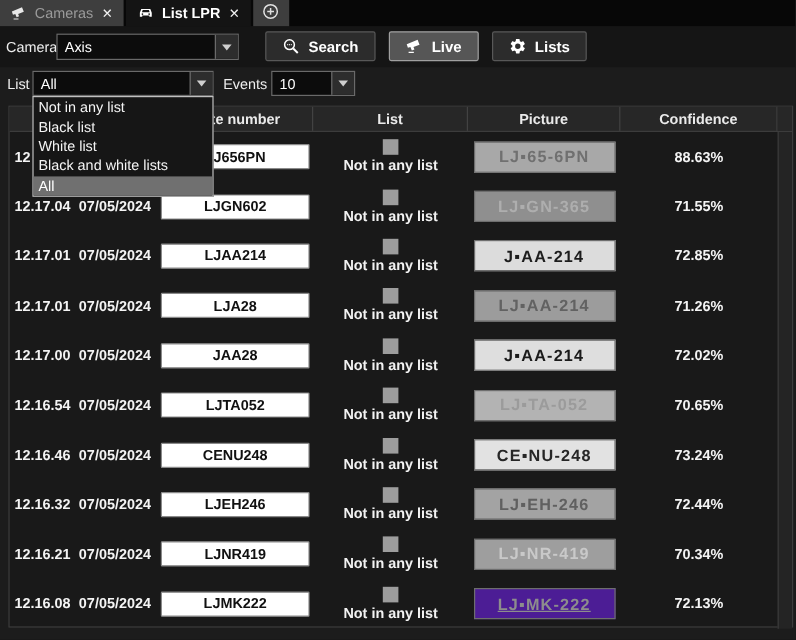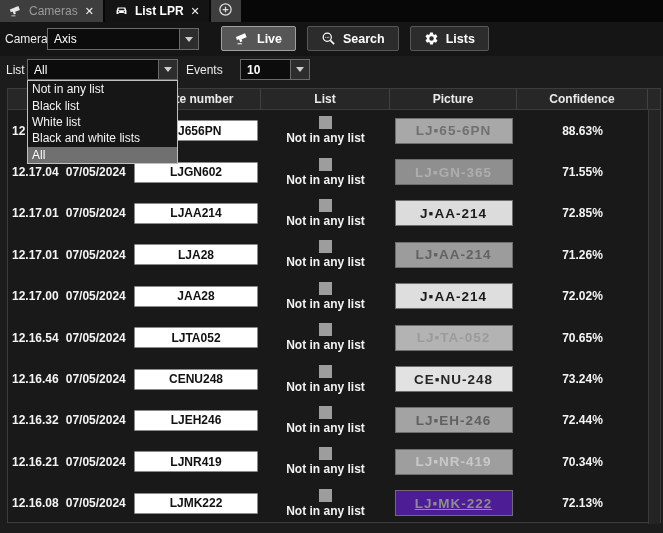--- a/index.html
+++ b/index.html
@@ -92,61 +92,61 @@
 
   <div class="toolbar">
     <span class="lbl" style="left:5px;top:10px;">Camera:</span>
     <div class="combo" style="left:47px;top:6px;width:152px;height:22px;">
       <div class="val">Axis</div>
       <div class="arrow">
           <div class="tri"></div>
         </div>
     </div>
     <div class="btnrow">
-      <div class="btn active">
-        <span>
-          <svg width="15" height="15" viewBox="0 0 24 24" fill="#ffffff">
-              <path d="M1.5 9.5L16 3.5l2.6 6.6-8.1 3.1 1.3 3.3-3.5 1.3-1.9-4.8-3.3 1.2zM4 19.5h7V21H4z"></path>
-            </svg>
-        </span>
-        <span>Live</span>
-      </div>
       <div class="btn">
         <span>
           <svg width="15" height="15" viewBox="0 0 24 24" fill="none" stroke="#ffffff" stroke-width="2">
               <circle cx="10" cy="10" r="6.5"></circle>
               <path d="M15 15l6 6" stroke-width="2.6"></path>
               <circle cx="7.6" cy="10" r="0.8" fill="#fff" stroke="none"></circle>
               <circle cx="10" cy="10" r="0.8" fill="#fff" stroke="none"></circle>
               <circle cx="12.4" cy="10" r="0.8" fill="#fff" stroke="none"></circle>
             </svg>
         </span>
         <span>Search</span>
       </div>
+      <div class="btn active">
+        <span>
+          <svg width="15" height="15" viewBox="0 0 24 24" fill="#ffffff">
+              <path d="M1.5 9.5L16 3.5l2.6 6.6-8.1 3.1 1.3 3.3-3.5 1.3-1.9-4.8-3.3 1.2zM4 19.5h7V21H4z"></path>
+            </svg>
+        </span>
+        <span>Live</span>
+      </div>
       <div class="btn">
         <span>
           <svg width="15" height="15" viewBox="0 0 24 24" fill="#ffffff">
               <path d="M19.14 12.94a7 7 0 0 0 0-1.88l2.03-1.58a.5.5 0 0 0 .12-.64l-1.92-3.32a.5.5 0 0 0-.61-.22l-2.39.96c-.5-.38-1.04-.7-1.63-.94l-.36-2.54a.5.5 0 0 0-.5-.42h-3.84a.5.5 0 0 0-.5.42l-.36 2.54c-.59.24-1.13.56-1.63.94l-2.39-.96a.5.5 0 0 0-.61.22L2.63 8.84a.5.5 0 0 0 .12.64l2.03 1.58a7 7 0 0 0 0 1.88l-2.03 1.58a.5.5 0 0 0-.12.64l1.92 3.32c.13.23.4.32.61.22l2.39-.96c.5.38 1.04.7 1.63.94l.36 2.54c.04.24.25.42.5.42h3.84c.25 0 .46-.18.5-.42l.36-2.54c.59-.24 1.13-.56 1.63-.94l2.39.96c.21.1.48.01.61-.22l1.92-3.32a.5.5 0 0 0-.12-.64zM12 15.6a3.6 3.6 0 1 1 0-7.2 3.6 3.6 0 0 1 0 7.2z"></path>
             </svg>
         </span>
         <span>Lists</span>
       </div>
     </div>
   </div>
 
   <div class="filterrow">
     <span class="lbl" style="left:6px;top:7px;">List</span>
     <div class="combo" style="left:27px;top:3px;width:151px;height:21px;">
       <div class="val">All</div>
       <div class="arrow">
           <div class="tri"></div>
         </div>
     </div>
     <span class="lbl" style="left:186px;top:7px;">Events</span>
-    <div class="combo" style="left:240px;top:3px;width:70px;height:21px;font-weight:bold;">
+    <div class="combo" style="left:226px;top:3px;width:70px;height:21px;">
       <div class="val">10</div>
       <div class="arrow">
           <div class="tri"></div>
         </div>
     </div>
   </div>
 
   <div class="table">
     <div class="thead">
         <div class="th" style="width: 123px;"></div>

